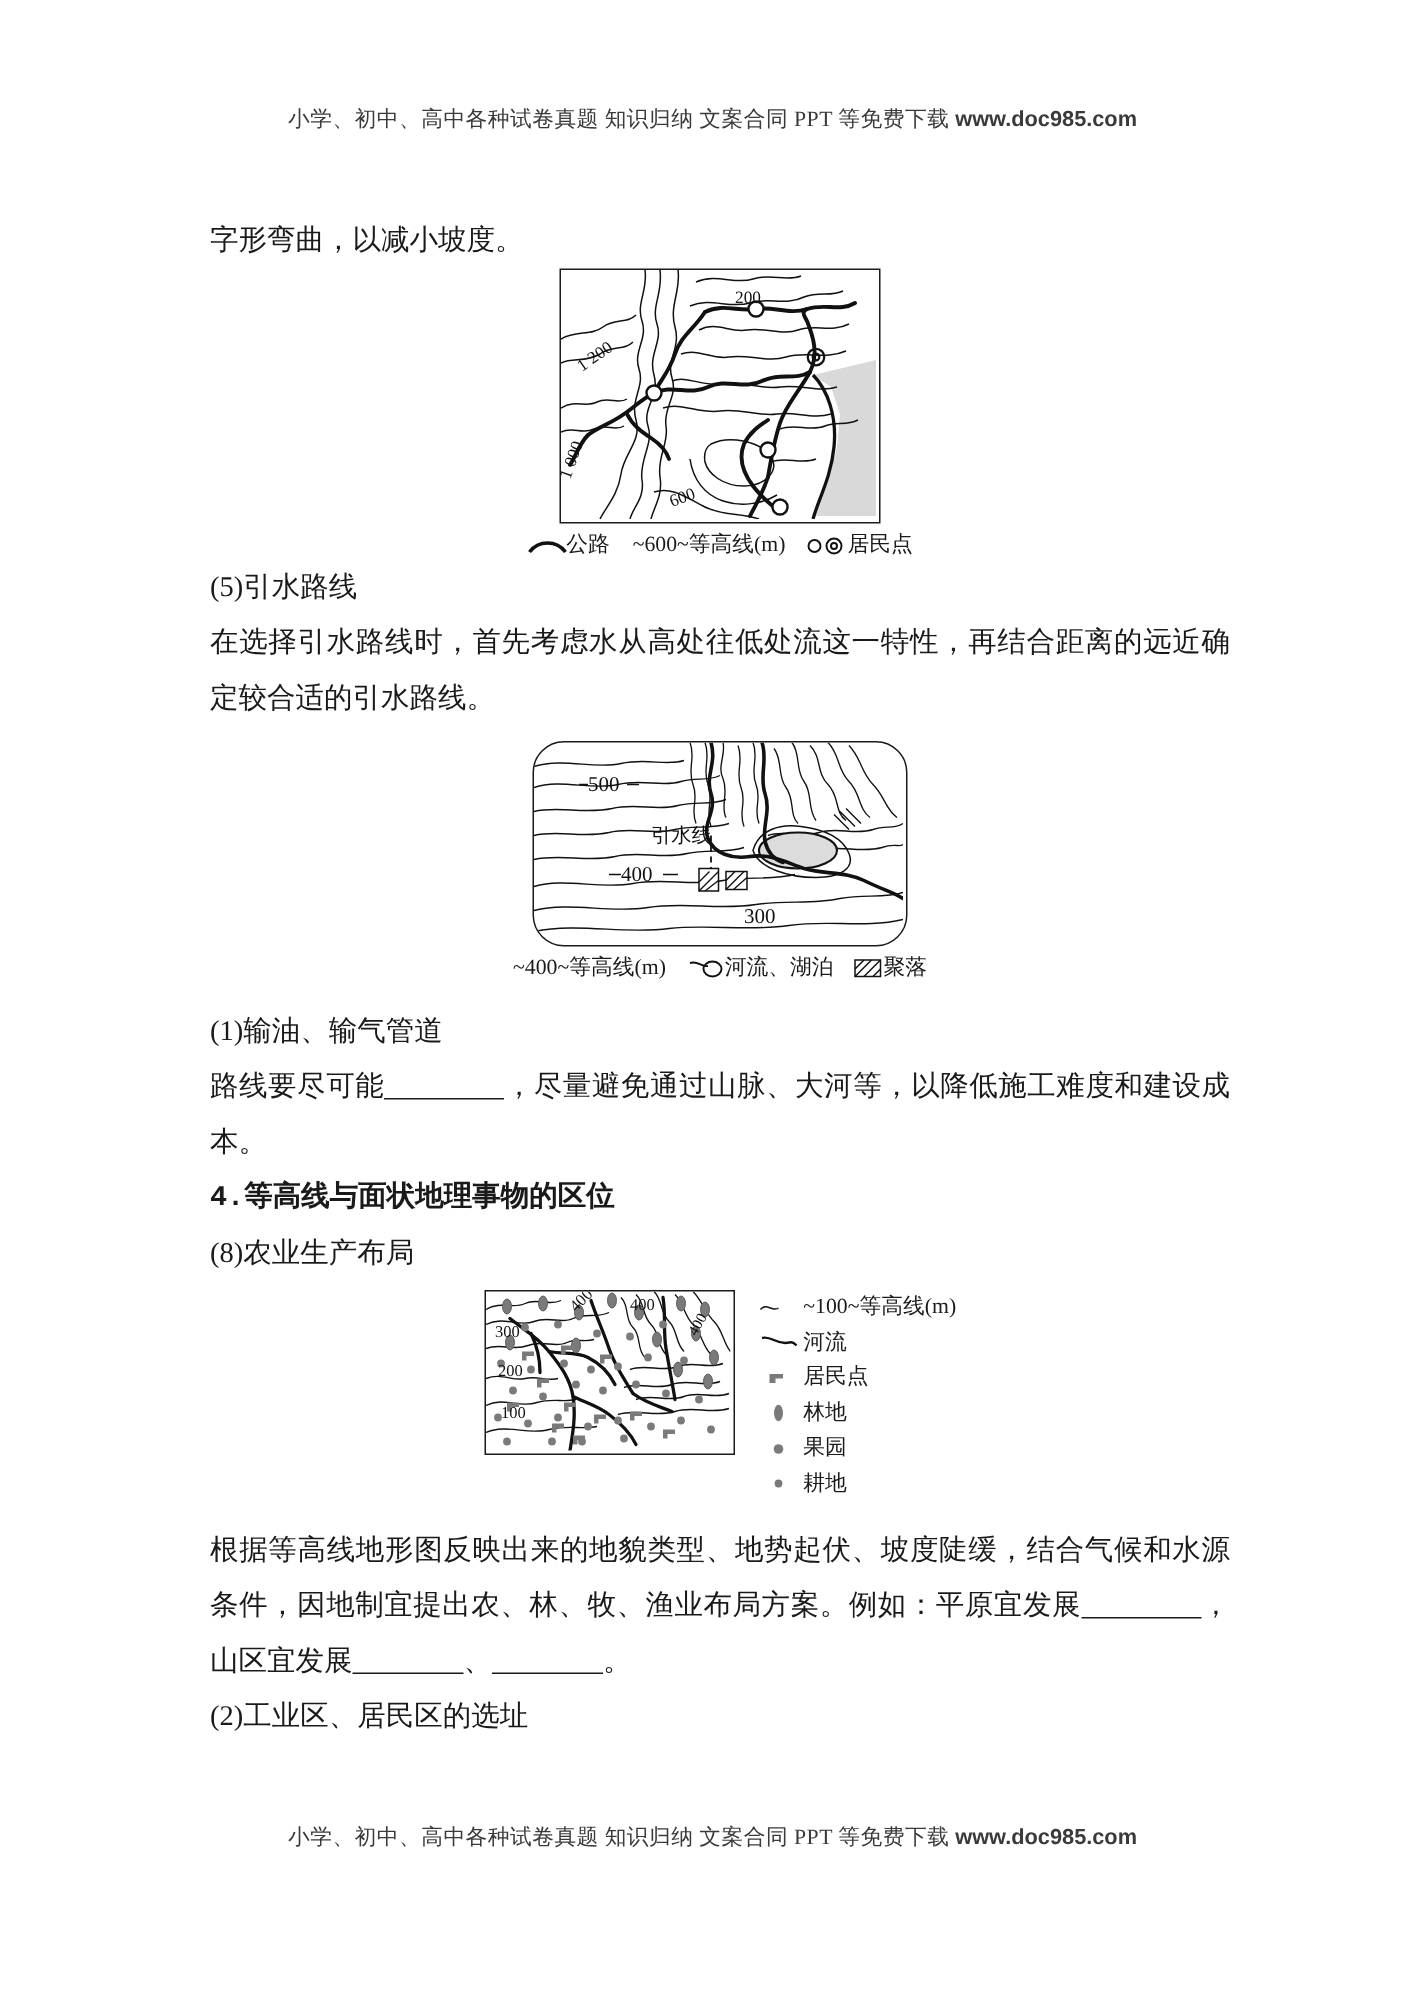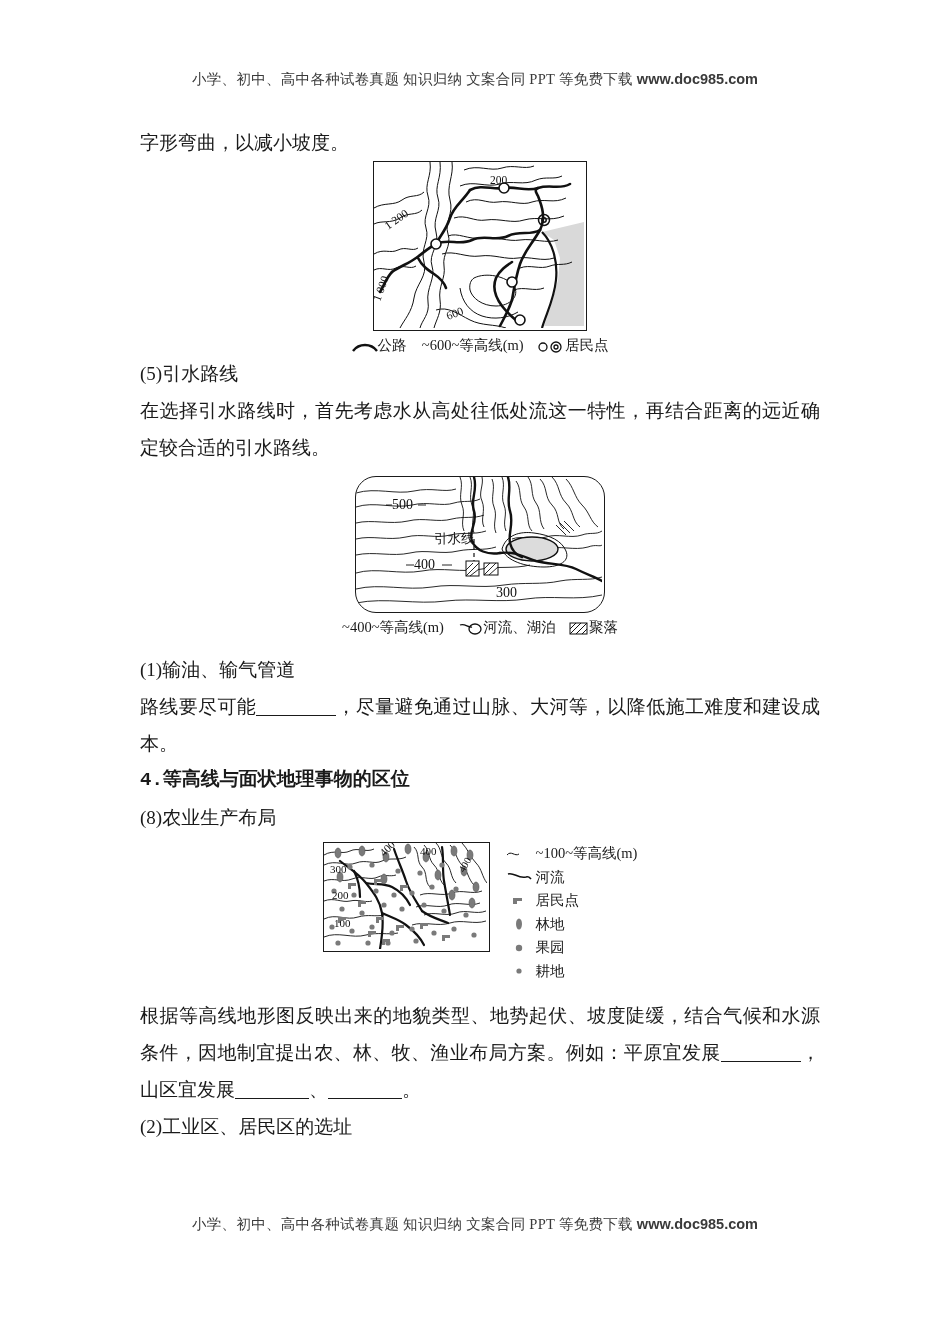--- a/index.html
+++ b/index.html
@@ -10,21 +10,21 @@
   }
   .page{position:relative;width:940px;height:1344px;}
   .hdr,.ftr{
     position:absolute;left:0;width:950px;text-align:center;
     font-size:14.5px;color:#3a3a3a;letter-spacing:.3px;
     font-family:"Liberation Serif","DejaVu Serif",serif;
   }
   .hdr{top:70px;}
   .ftr{top:1215px;}
   .hdr .url,.ftr .url{font-family:"Liberation Sans","DejaVu Sans",sans-serif;font-weight:700;letter-spacing:0;}
-  .body{position:absolute;left:140px;top:124px;width:680px;}
+  .body{position:absolute;left:140px;top:142px;width:680px;}
   p.t{
     margin:0;font-size:19px;line-height:37px;
     text-align:justify;text-justify:inter-ideograph;
   }
   .h4{
     margin:0;font-size:19px;line-height:37px;font-weight:700;
     font-family:Liberation Mono, monospace;
   }
   .blank{
     display:inline-block;border-bottom:1.3px solid #1a1a1a;

